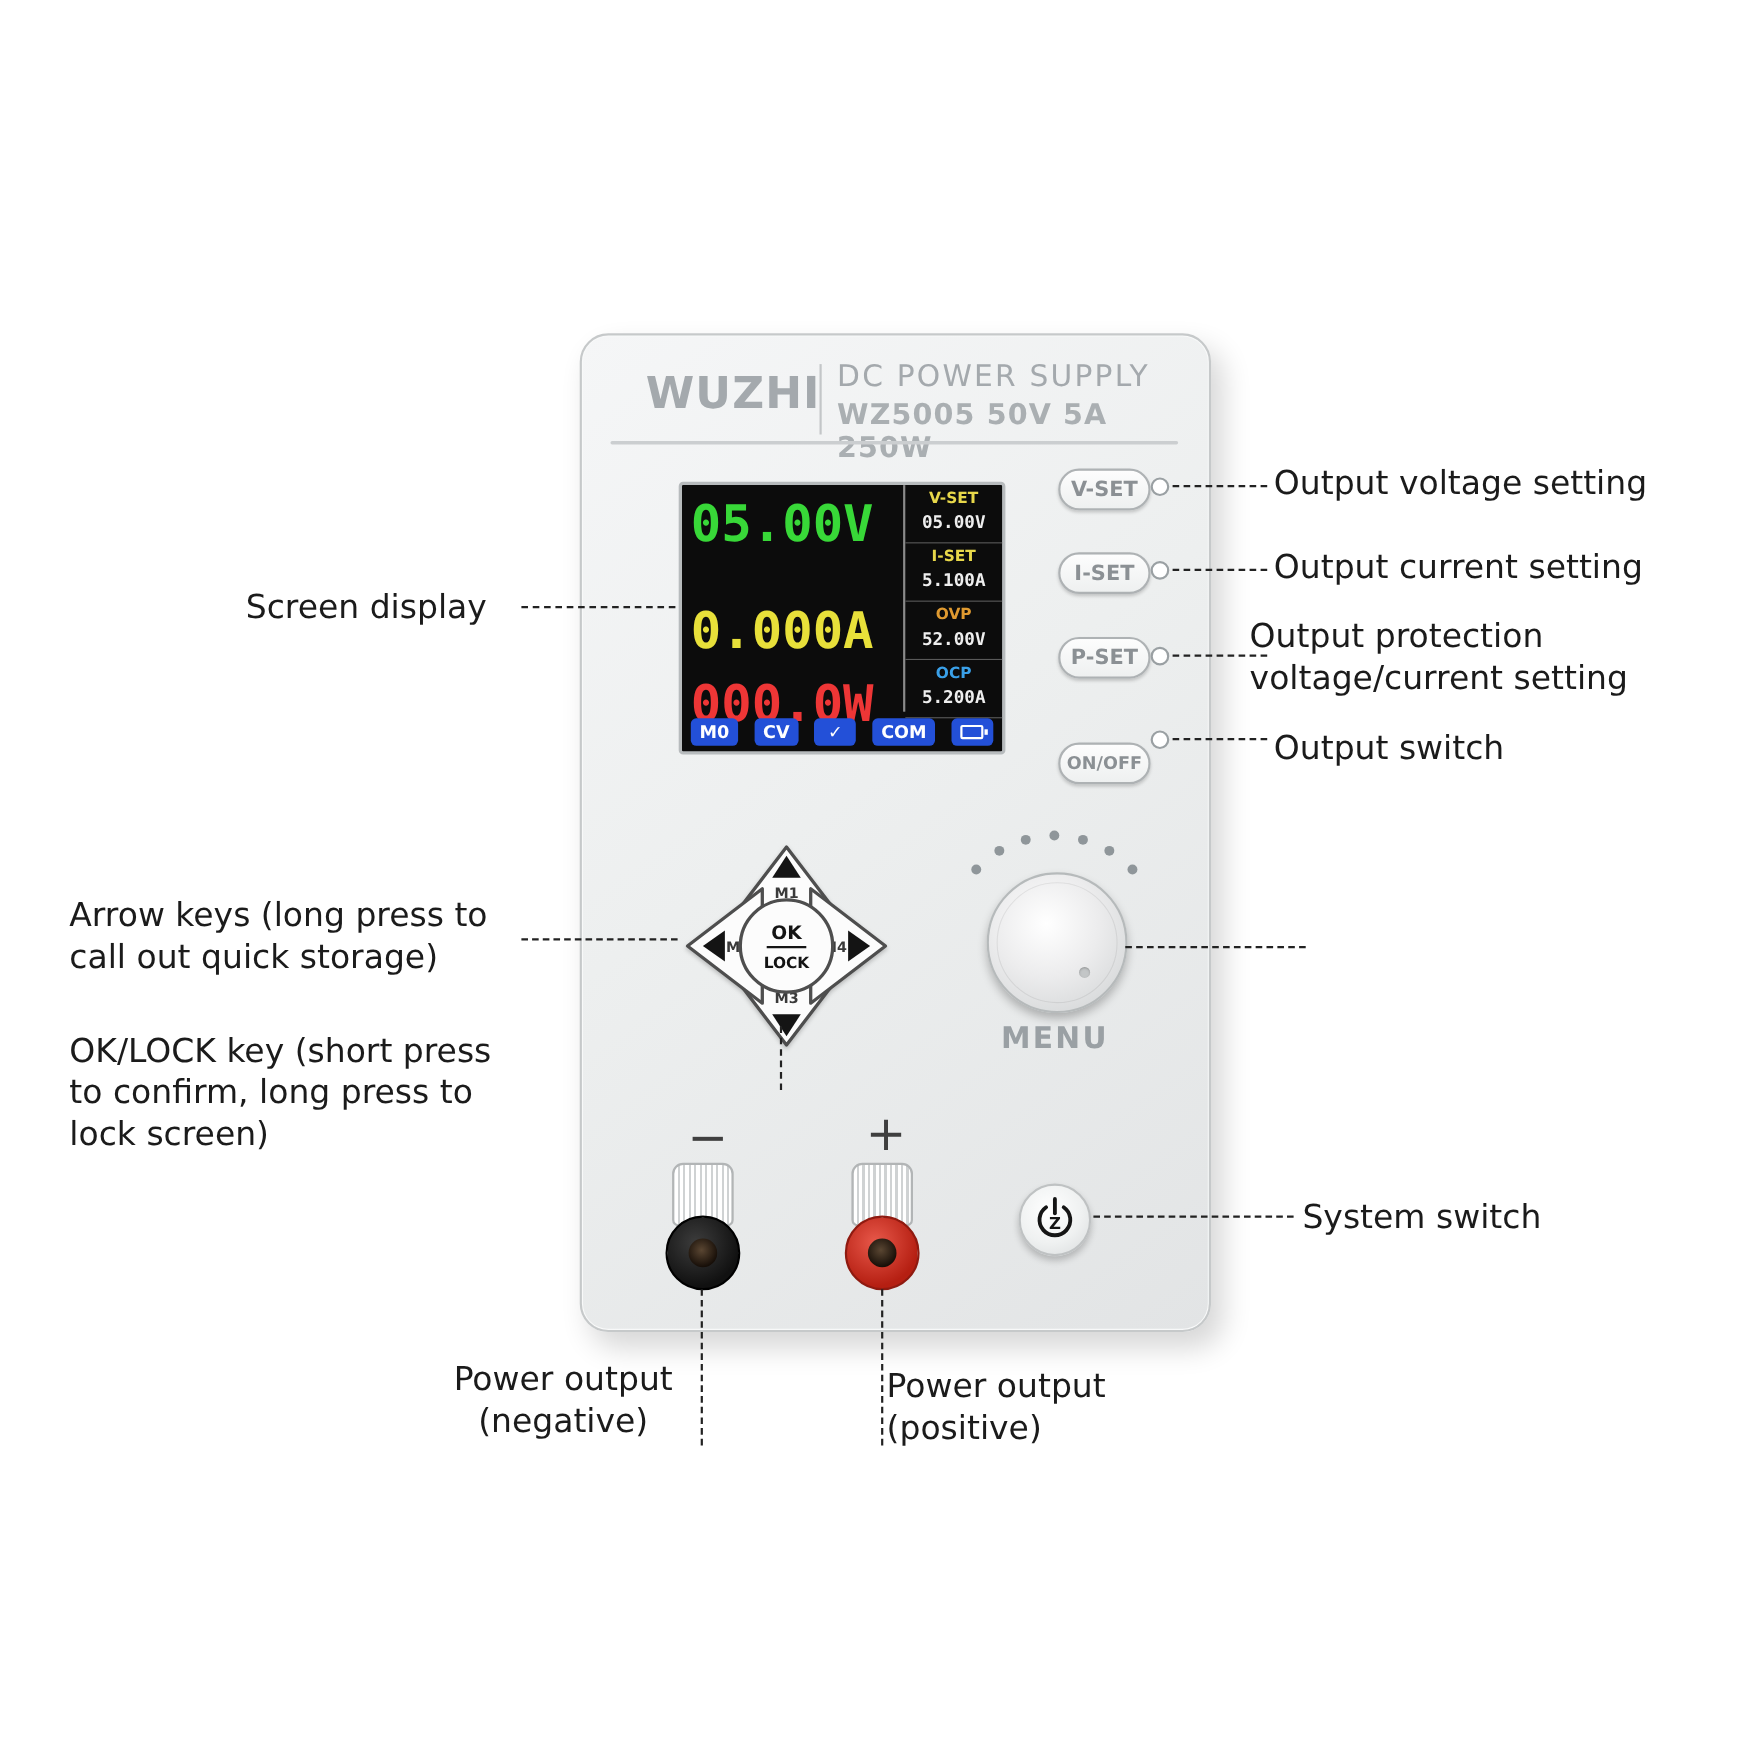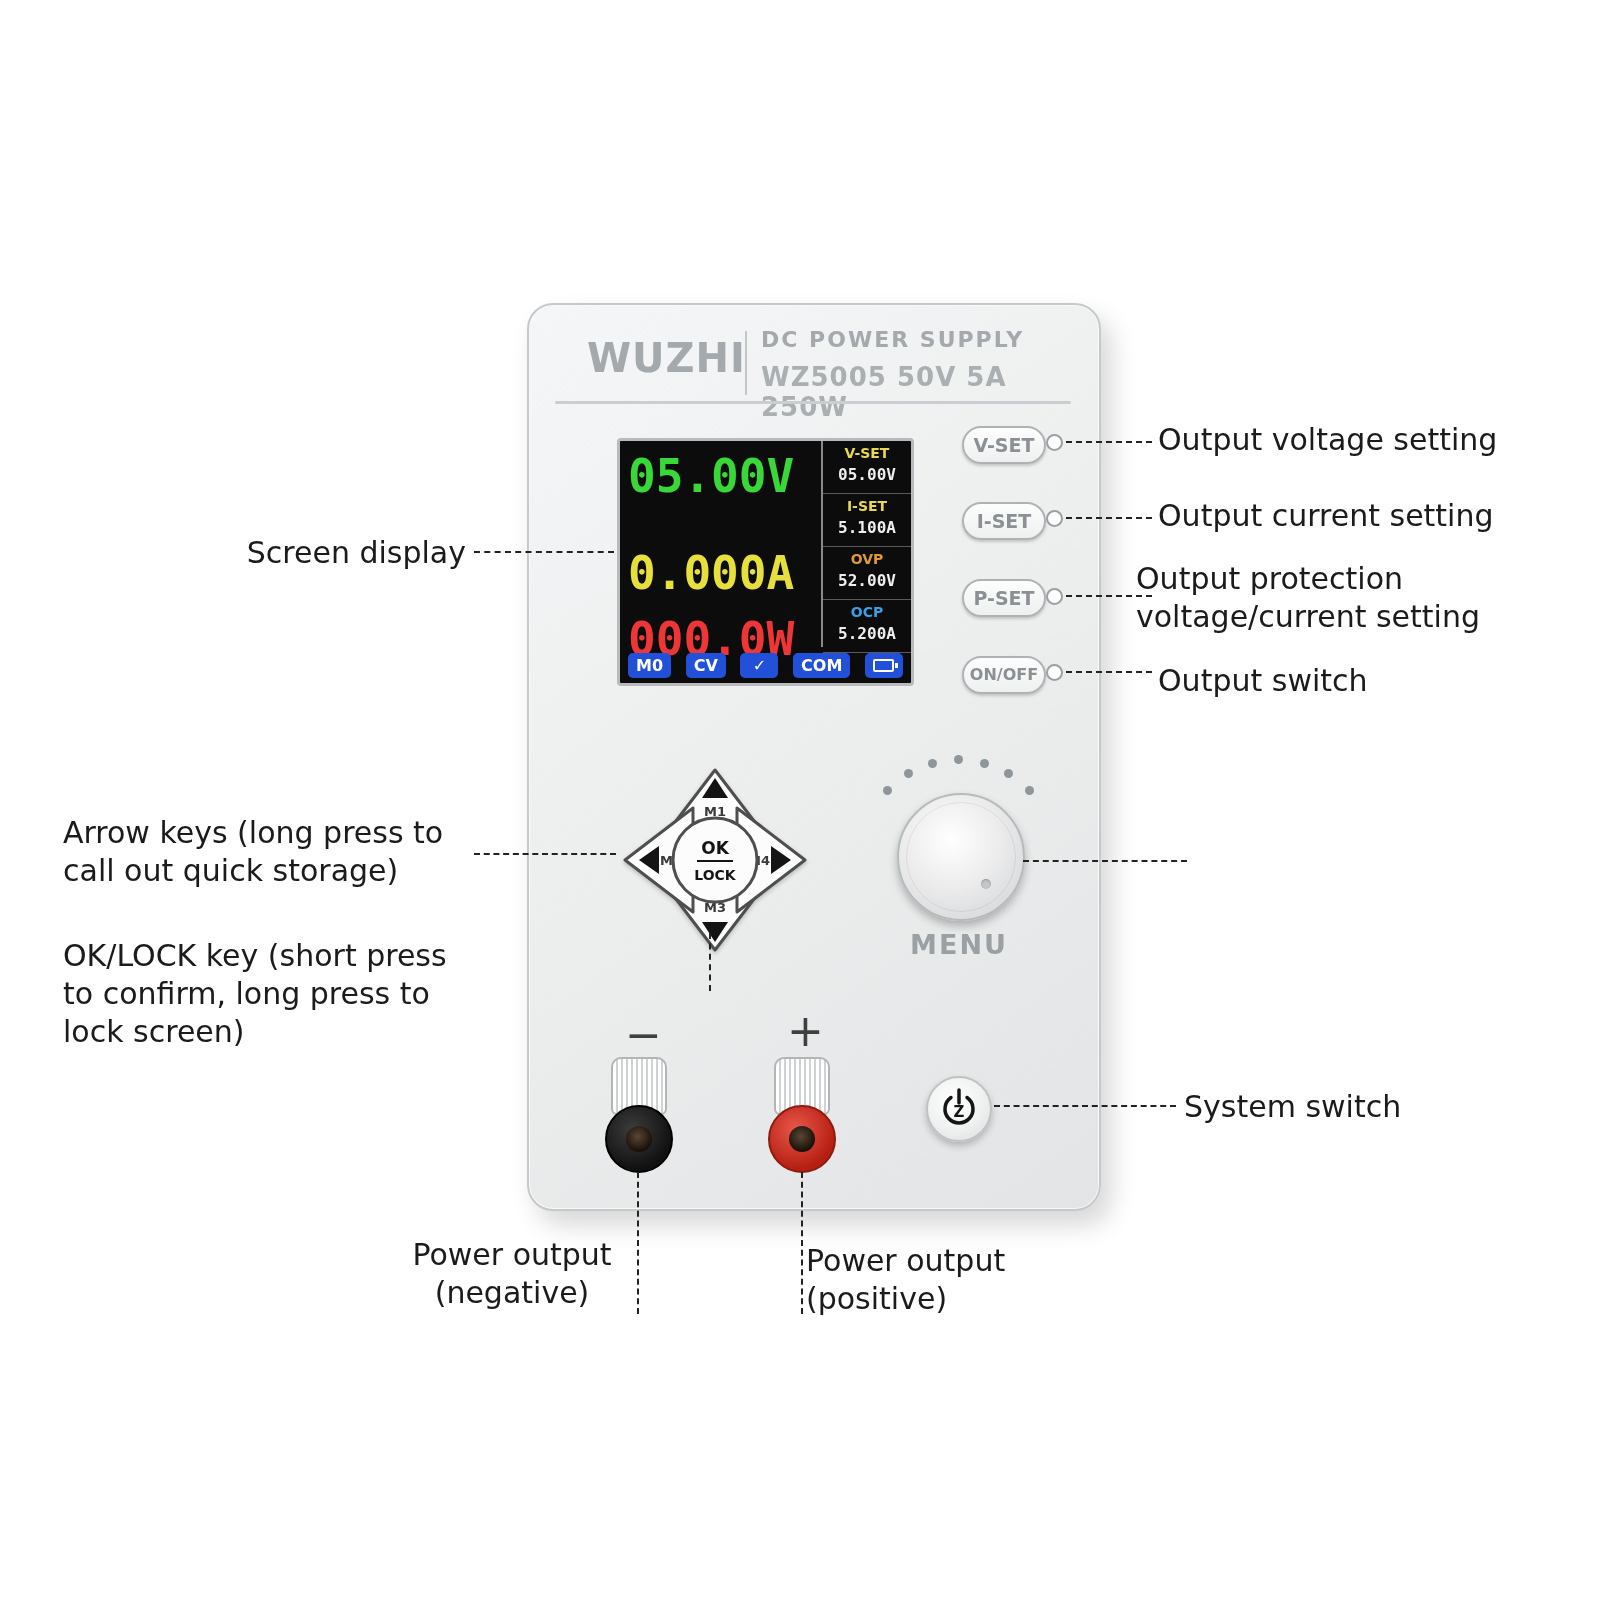--- a/index.html
+++ b/index.html
@@ -11,21 +11,21 @@
   
   .device {
     position:absolute; left:527px; top:303px; width:570px; height:904px;
     background:linear-gradient(145deg,#f5f6f7 0%,#edefef 45%,#e2e4e5 100%);
     border:2px solid #c6c9ca; border-radius:26px;
     box-shadow:10px 14px 26px rgba(0,0,0,0.16), inset 0 0 0 1px #f8f9f9;
   }
   .brand { position:absolute; left:58px; top:30px; font-size:40px; font-weight:bold;
     color:#a4a9ad; letter-spacing:1px; }
   .hdr-divider { position:absolute; left:216px; top:26px; width:2px; height:64px; background:#c3c6c8; }
-  .hdr-title { position:absolute; left:232px; top:22px; font-size:22px; font-weight:bold;
+  .hdr-title { position:absolute; left:232px; top:22px; font-size:27px; font-weight:normal;
     color:#a4a9ad; letter-spacing:2px; }
   .hdr-model { position:absolute; left:232px; top:57px; font-size:26px; font-weight:bold;
     color:#aaafb2; letter-spacing:1px; }
   .hdr-seam { position:absolute; left:26px; top:96px; width:516px; height:3px;
     background:#cbced0; border-radius:3px; }
 
   
   .screen { position:absolute; left:88px; top:133px; width:297px; height:248px;
     background:#0c0c0c; border:3px solid #b7bbbd; border-radius:4px; box-sizing:border-box; }
   .screen-top { display:flex; height:206px; }
@@ -43,21 +43,21 @@
     height:25px; line-height:25px; padding:0 8px; border-radius:5px; min-width:22px; text-align:center; }
   .batt { display:inline-block; width:17px; height:9px; border:2px solid #ffffff;
     border-radius:2px; position:relative; top:1px; }
   .batt::after { content:""; position:absolute; right:-6px; top:2px; width:3px; height:5px; background:#ffffff; }
 
   
   .pillbtn { position:absolute; left:433px; width:84px; height:38px; border-radius:19px;
     background:linear-gradient(#fdfdfd,#eef0f0); border:2px solid #aeb2b4;
     color:#8b9094; font-family:"DejaVu Sans", sans-serif; font-size:19px; font-weight:bold;
     text-align:center; line-height:34px; padding:0; box-shadow:0 2px 3px rgba(0,0,0,0.18); cursor:pointer; }
-  .pillbtn.small { font-size:16px; }
+  .pillbtn.small { font-size:16px;margin-top:19px; }
 
   
   .dpad { position:absolute; left:90px; top:459px; filter:drop-shadow(0 2px 2px rgba(0,0,0,0.22)); }
   .key { fill:#fcfcfc; stroke:#4e4e4e; stroke-width:3; stroke-linejoin:round; }
   .glyph { fill:#141414; }
   .klabel { font-family:"DejaVu Sans", sans-serif; font-size:13px; font-weight:bold;
     fill:#3a3a3a; text-anchor:middle; }
   .oktext { font-family:"DejaVu Sans", sans-serif; font-size:17px; font-weight:bold;
     fill:#141414; text-anchor:middle; }
   .locktext { font-family:"DejaVu Sans", sans-serif; font-size:14px; font-weight:bold;
@@ -234,21 +234,21 @@
   <div class="line-h" style="left:1066px; top:595px; width:86px;"></div>
   <div class="ring" style="left:1046px; top:664px;"></div>
   <div class="line-h" style="left:1066px; top:671px; width:86px;"></div>
   <div class="line-h" style="left:474px; top:853px; width:142px;"></div>
   <div class="line-v" style="left:709px; top:933px; height:58px;"></div>
   <div class="line-h" style="left:1023px; top:860px; width:164px;"></div>
   <div class="line-h" style="left:994px; top:1105px; width:182px;"></div>
   <div class="line-v" style="left:637px; top:1172px; height:142px;"></div>
   <div class="line-v" style="left:801px; top:1172px; height:142px;"></div>
 
-  <div class="note" style="left:200px; top:534px; width:266px; text-align:right;">Screen display</div>
+  <div class="note" style="left:200px; top:534px; width:266px; text-align:center;">Screen display</div>
   <div class="note" style="left:1158px; top:421px;">Output voltage setting</div>
   <div class="note" style="left:1158px; top:497px;">Output current setting</div>
   <div class="note" style="left:1136px; top:560px;">Output protection
 voltage/current setting</div>
   <div class="note" style="left:1158px; top:662px;">Output switch</div>
   <div class="note" style="left:63px; top:814px;">Arrow keys (long press to
 call out quick storage)</div>
   <div class="note" style="left:63px; top:937px;">OK/LOCK key (short press
 to confirm, long press to
 lock screen)</div>

